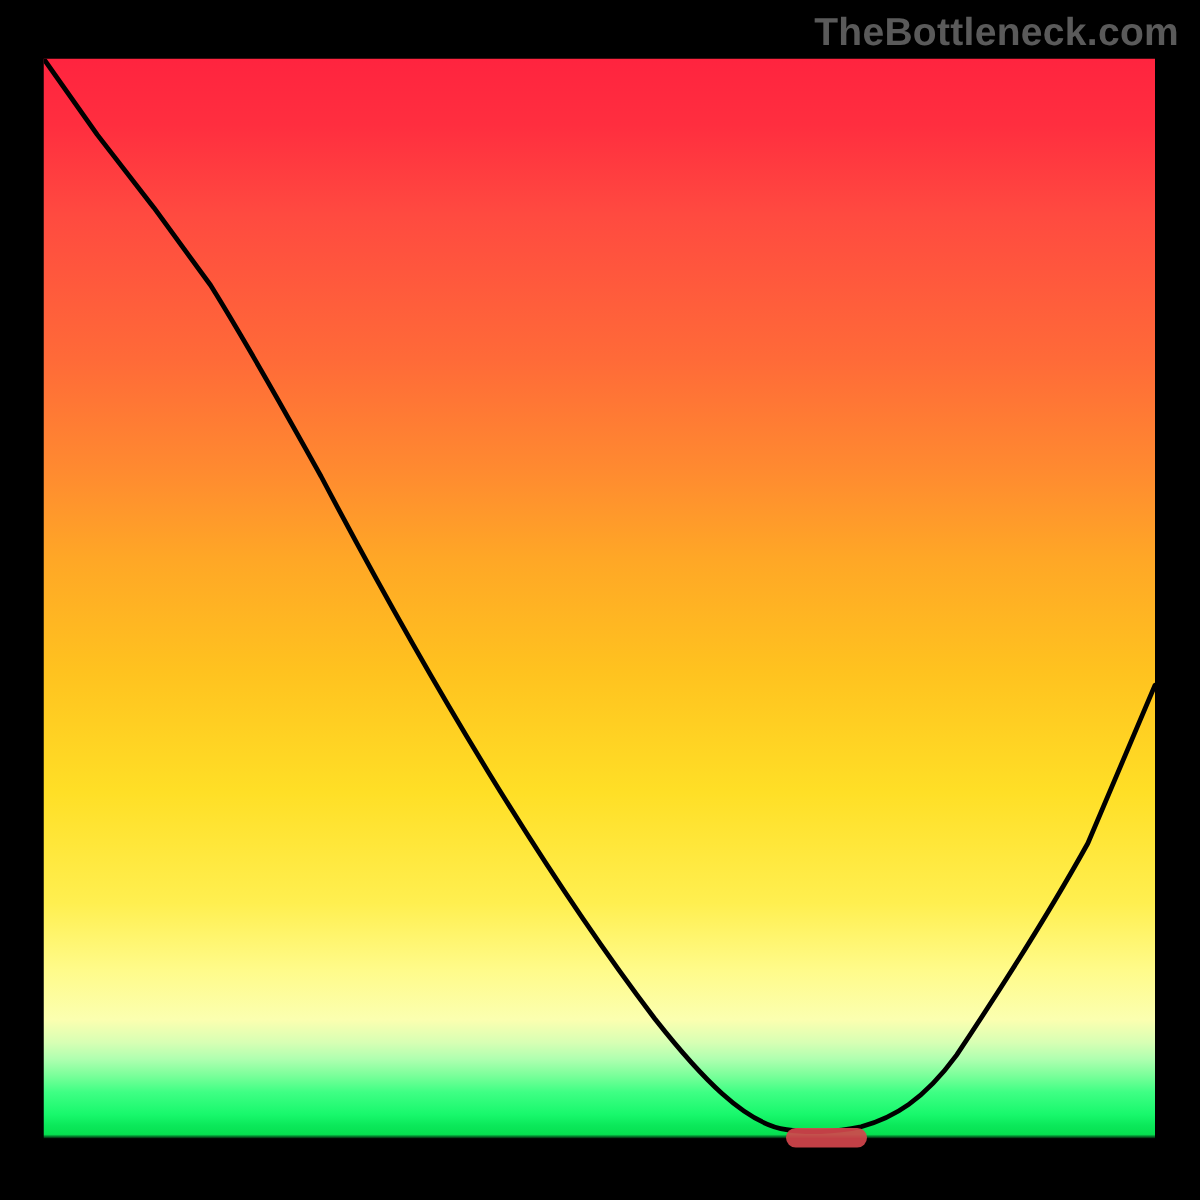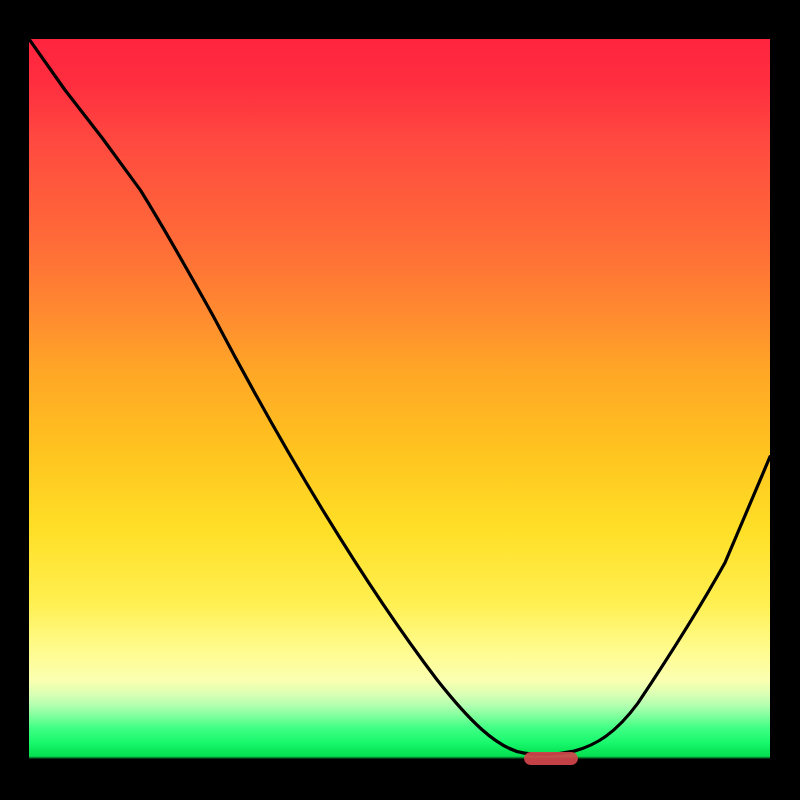--- a/index.html
+++ b/index.html
@@ -93,20 +93,21 @@
     top: 0;
     width: 100%;
     height: 100%;
     z-index: 4;
   }
 </style>
 </head>
 <body>
 
 <div class="container">
+  <div class="watermark">TheBottleneck.com</div>
   <div class="frame">
     <div class="plot-area"></div>
 
     <svg class="curve" viewBox="0 0 745 745" preserveAspectRatio="none">
       <path d="M 0 0
            L 36 51
            L 74 100
            L 112 152
            C 140 197, 158 230, 186 280
            C 224 352, 260 416, 298 478

